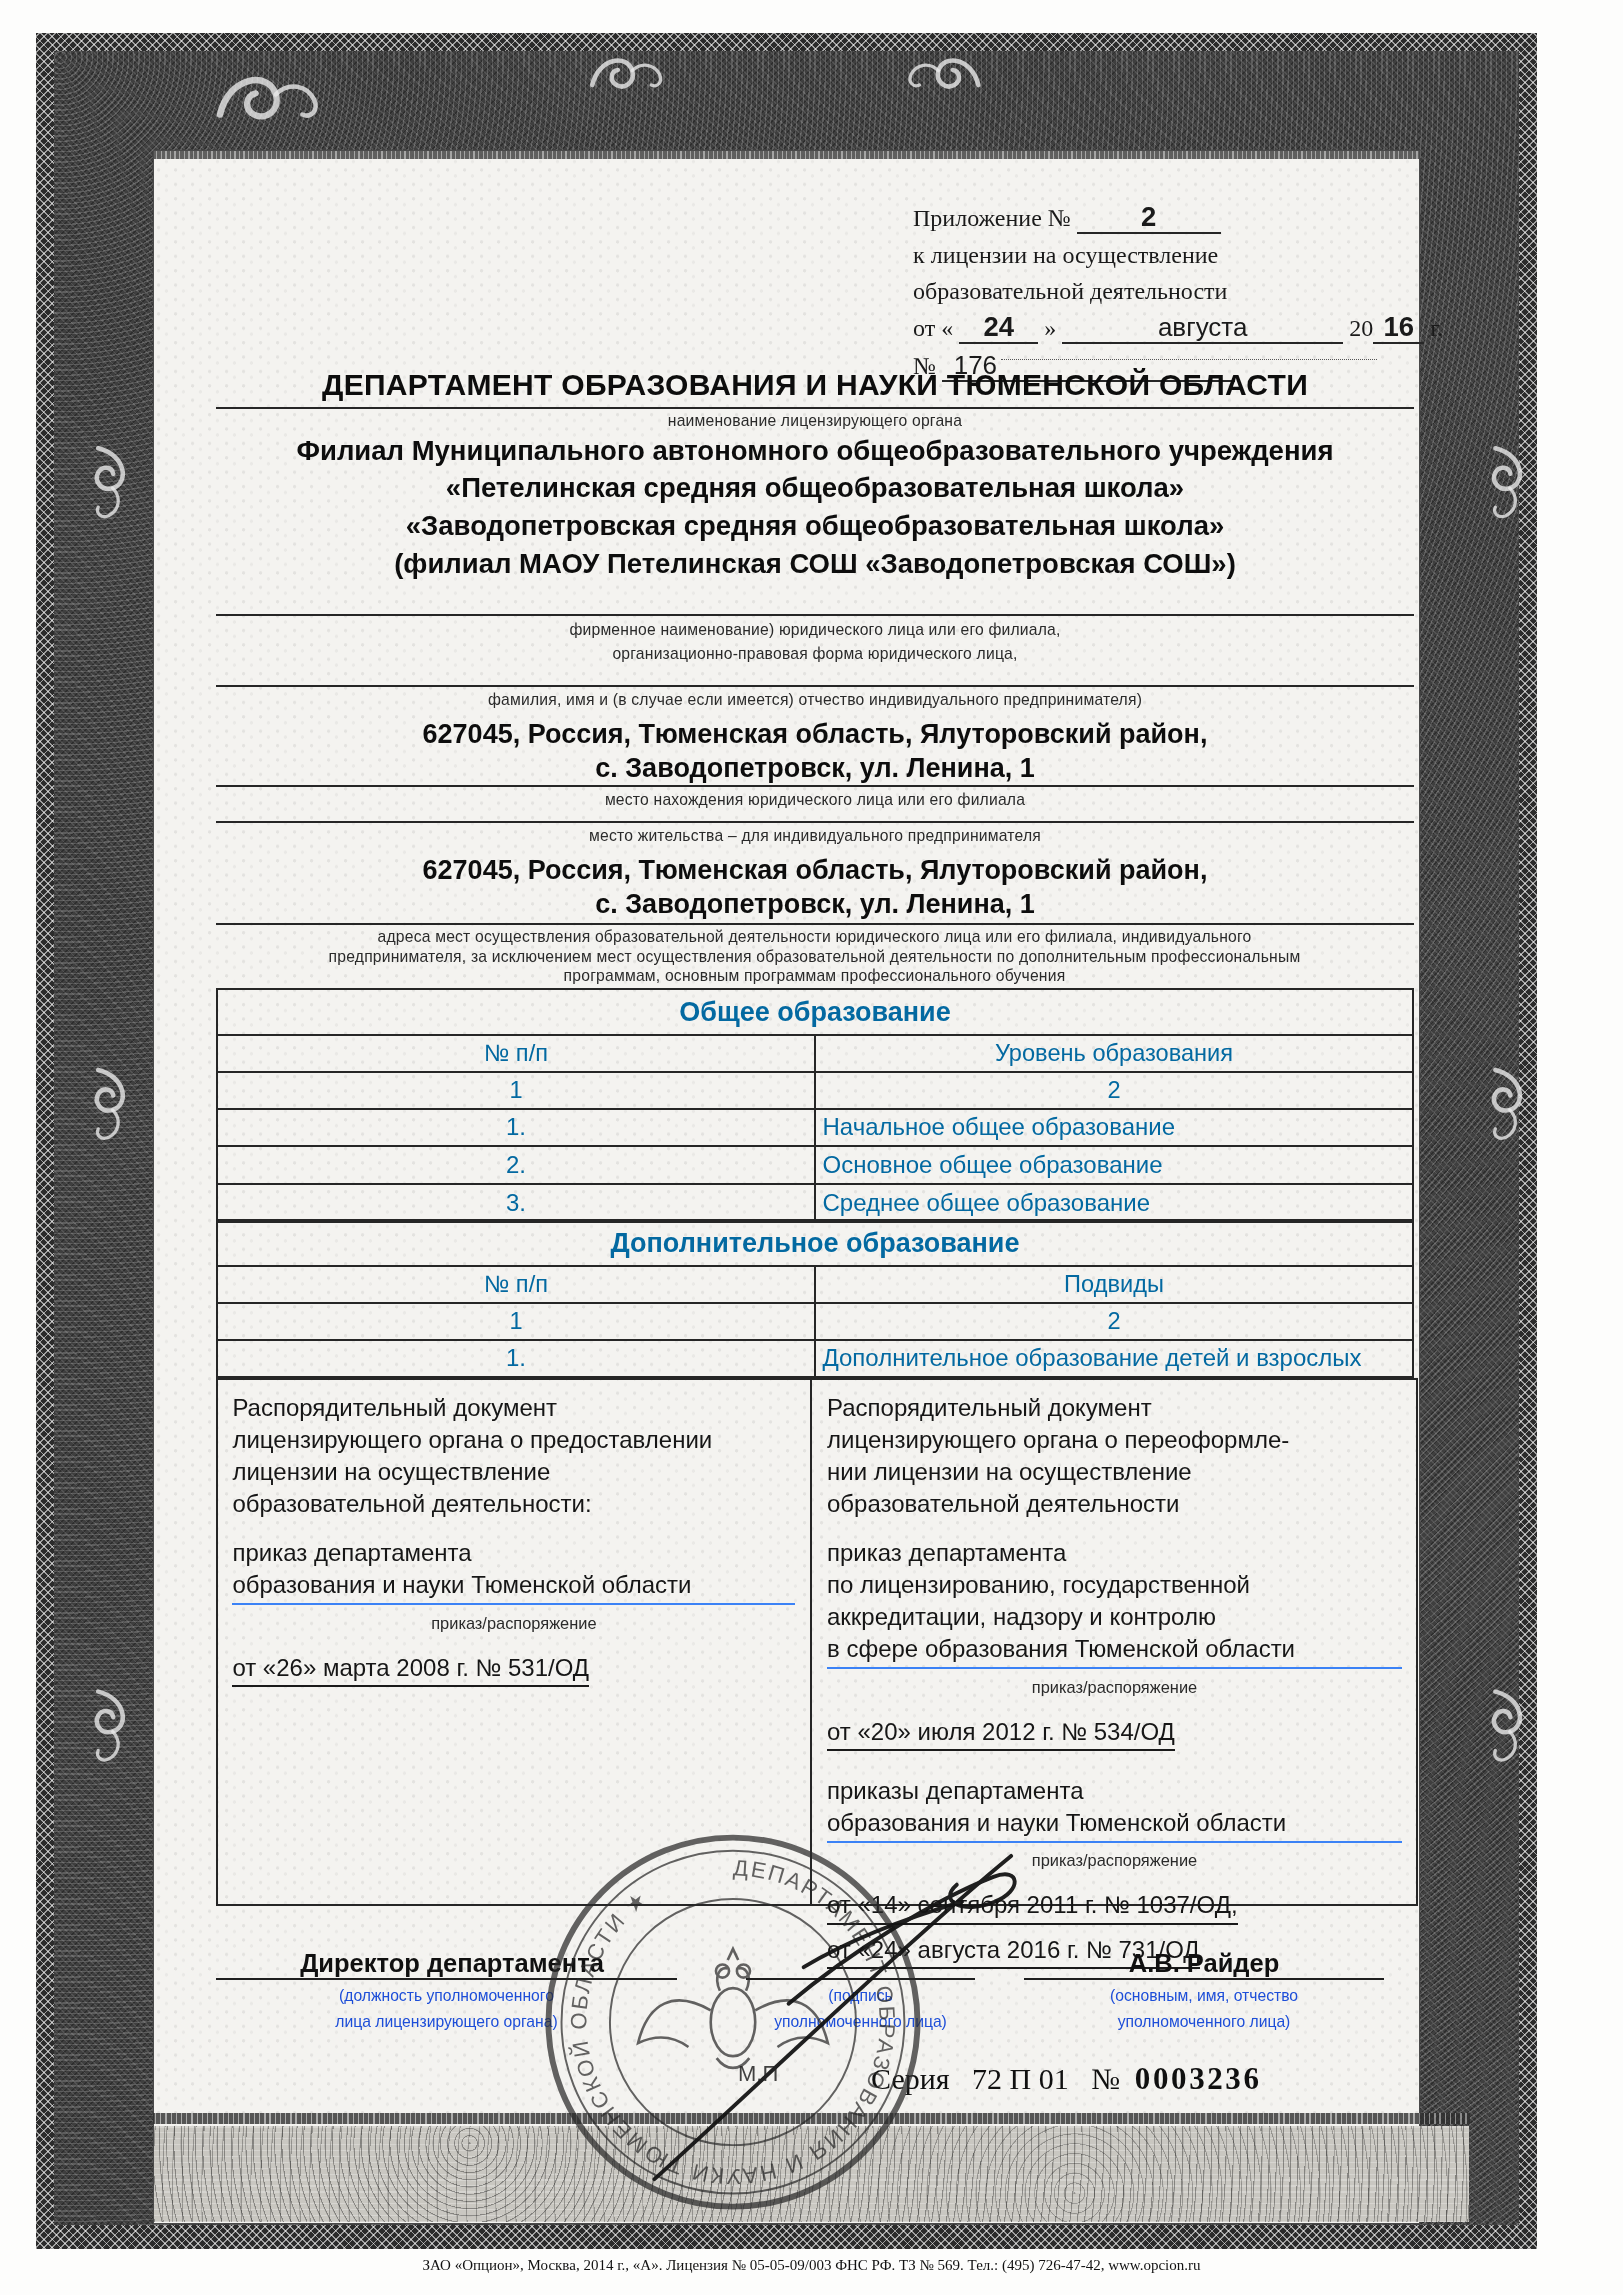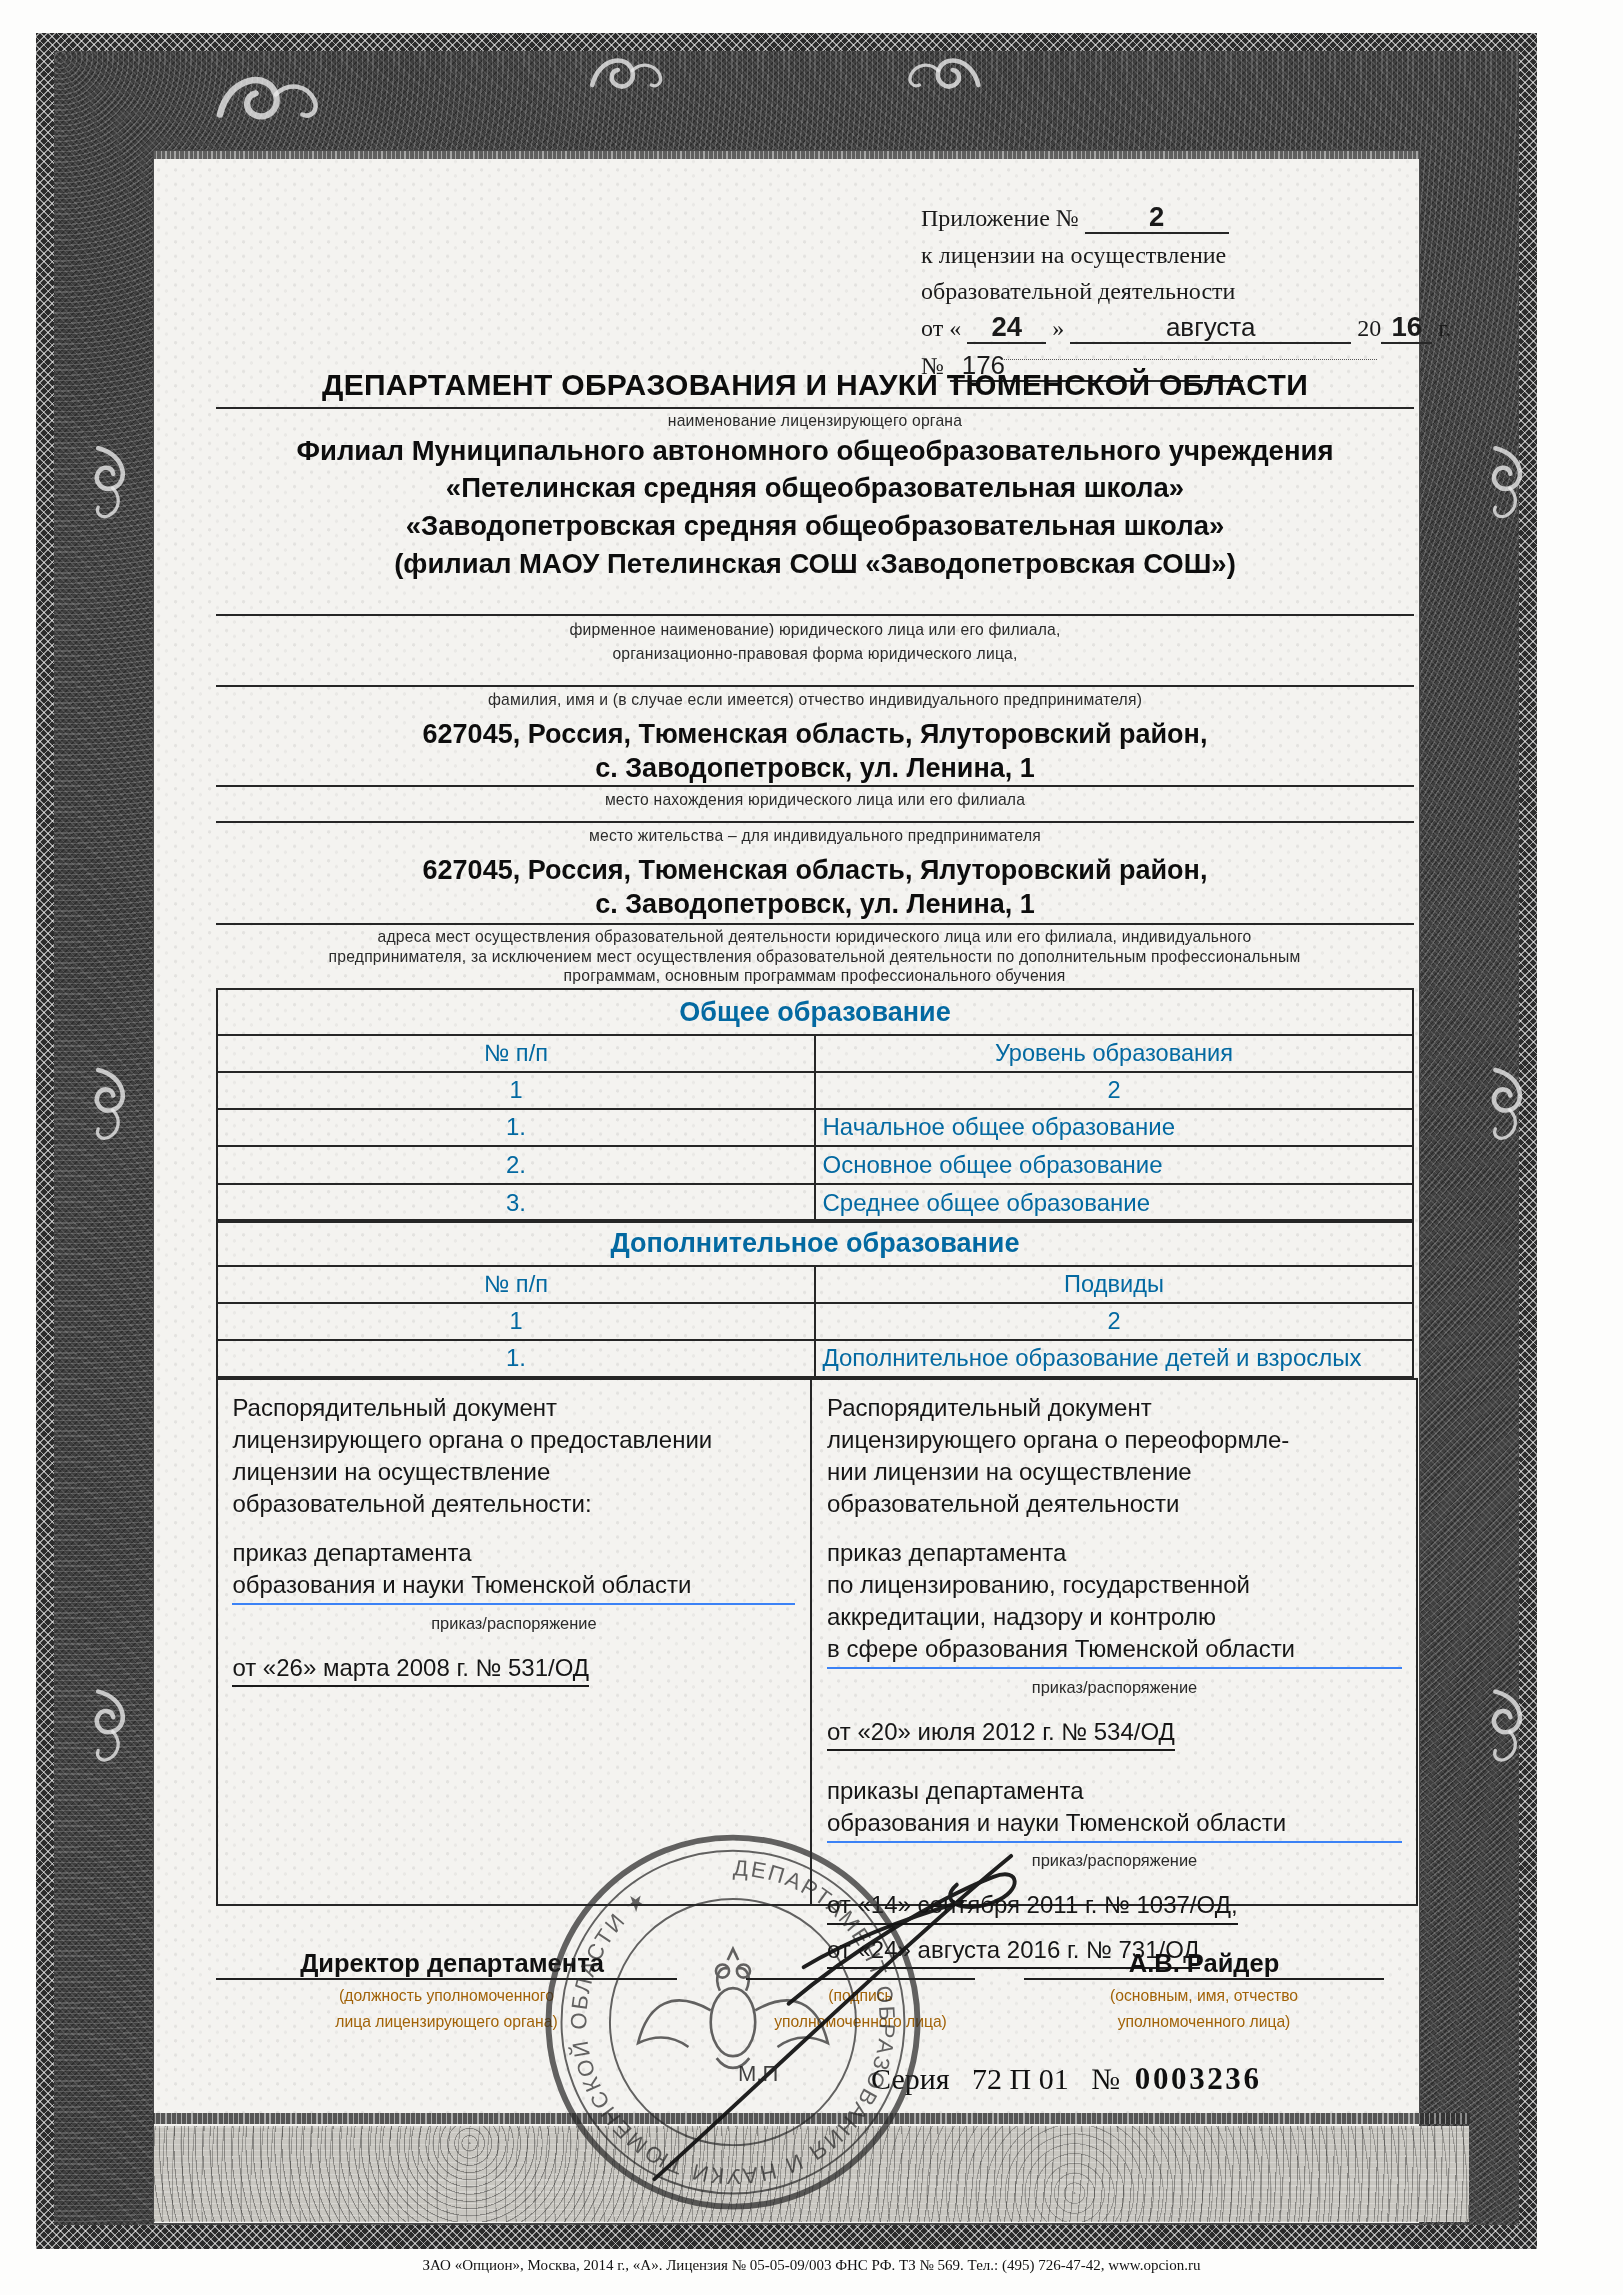--- a/index.html
+++ b/index.html
@@ -35,21 +35,21 @@
       repeating-linear-gradient(0deg, rgba(255,255,255,.25) 0 1.3px, transparent 1.3px 5.9px);}
   
   .abs{position:absolute;}
   .serif{font-family:"Liberation Serif",serif;}
   .center{text-align:center;}
   .hr{position:absolute;left:216px;width:1198px;border-top:2px solid #262626;}
   .caption{font-size:15.7px;color:#2a2a2a;letter-spacing:0.2px;}
   .slot{display:inline-block;border-bottom:2px solid #262626;text-align:center;font-family:"Liberation Sans",sans-serif;}
   
   .appendix{left:913px;top:202px;width:628px;font-size:24px;line-height:30px;color:#1a1a1a;}
-  .appendix .row{margin-bottom:5.9px;white-space:nowrap;margin-left:8px;}
+  .appendix .row{margin-bottom:5.9px;white-space:nowrap;}
   .appendix .val{font-size:27.5px;font-weight:bold;}
   .microline{position:absolute;left:1001px;top:359px;width:376px;border-top:1.3px dotted #555;}
   
   .doc-title{left:216px;top:368px;width:1198px;font-size:30px;font-weight:bold;letter-spacing:0.3px;color:#0d0d0d;}
   .org-line{left:216px;width:1198px;font-size:27.5px;line-height:37px;font-weight:bold;color:#0d0d0d;}
   .addr-line{left:216px;width:1198px;font-size:27px;font-weight:bold;color:#0d0d0d;}
   
   table.lic{position:absolute;left:216px;width:1198px;border-collapse:collapse;table-layout:fixed;}
   table.lic th, table.lic td{border:2px solid #262626;font-size:24px;color:#0369a1;padding:3.9px 6.5px;background:transparent;}
   table.lic .ttl{font-size:27px;font-weight:bold;text-align:center;padding:6.5px;}
@@ -61,21 +61,21 @@
   .ocol{position:absolute;top:11.8px;font-size:24px;line-height:32px;color:#161616;}
   .ocol-l{left:14.4px;width:563px;}
   .ocol-r{left:609px;width:575px;}
   .ocol p{margin:0 0 17px 0;}
   .ruled{border-bottom:2px solid #3b82f6;padding-bottom:2.6px;}
   .ocap{text-align:center;font-size:16.4px;color:#2a2a2a;margin:1.3px 0 13px 0;}
   .entry{display:inline-block;border-bottom:2px solid #1a1a1a;padding-bottom:1.3px;margin-bottom:9.2px;}
   
   .sigline{position:absolute;border-top:2.6px solid #1f1f1f;}
   .signame{position:absolute;font-size:25.5px;font-weight:600;color:#101010;text-align:center;}
-  .sigcap{position:absolute;font-size:15.7px;color:#a16207;text-align:center;line-height:26px;}
+  .sigcap{position:absolute;font-size:15.7px;color:#1d4ed8;text-align:center;line-height:26px;}
   .series{position:absolute;left:871px;top:2061px;font-family:"Liberation Serif",serif;font-size:30px;color:#101010;white-space:nowrap;}
   .series .num{font-weight:bold;font-size:31px;letter-spacing:2.6px;}
   .mp{position:absolute;left:738px;top:2061px;font-size:22px;color:#222;opacity:.85;}
   .footer-imprint{position:absolute;left:0;top:2257px;width:1623px;text-align:center;
     font-family:"Liberation Serif",serif;font-size:15px;color:#111;}
   .overlay{position:absolute;left:0;top:0;pointer-events:none;}
 </style>
 </head>
 <body>
 

